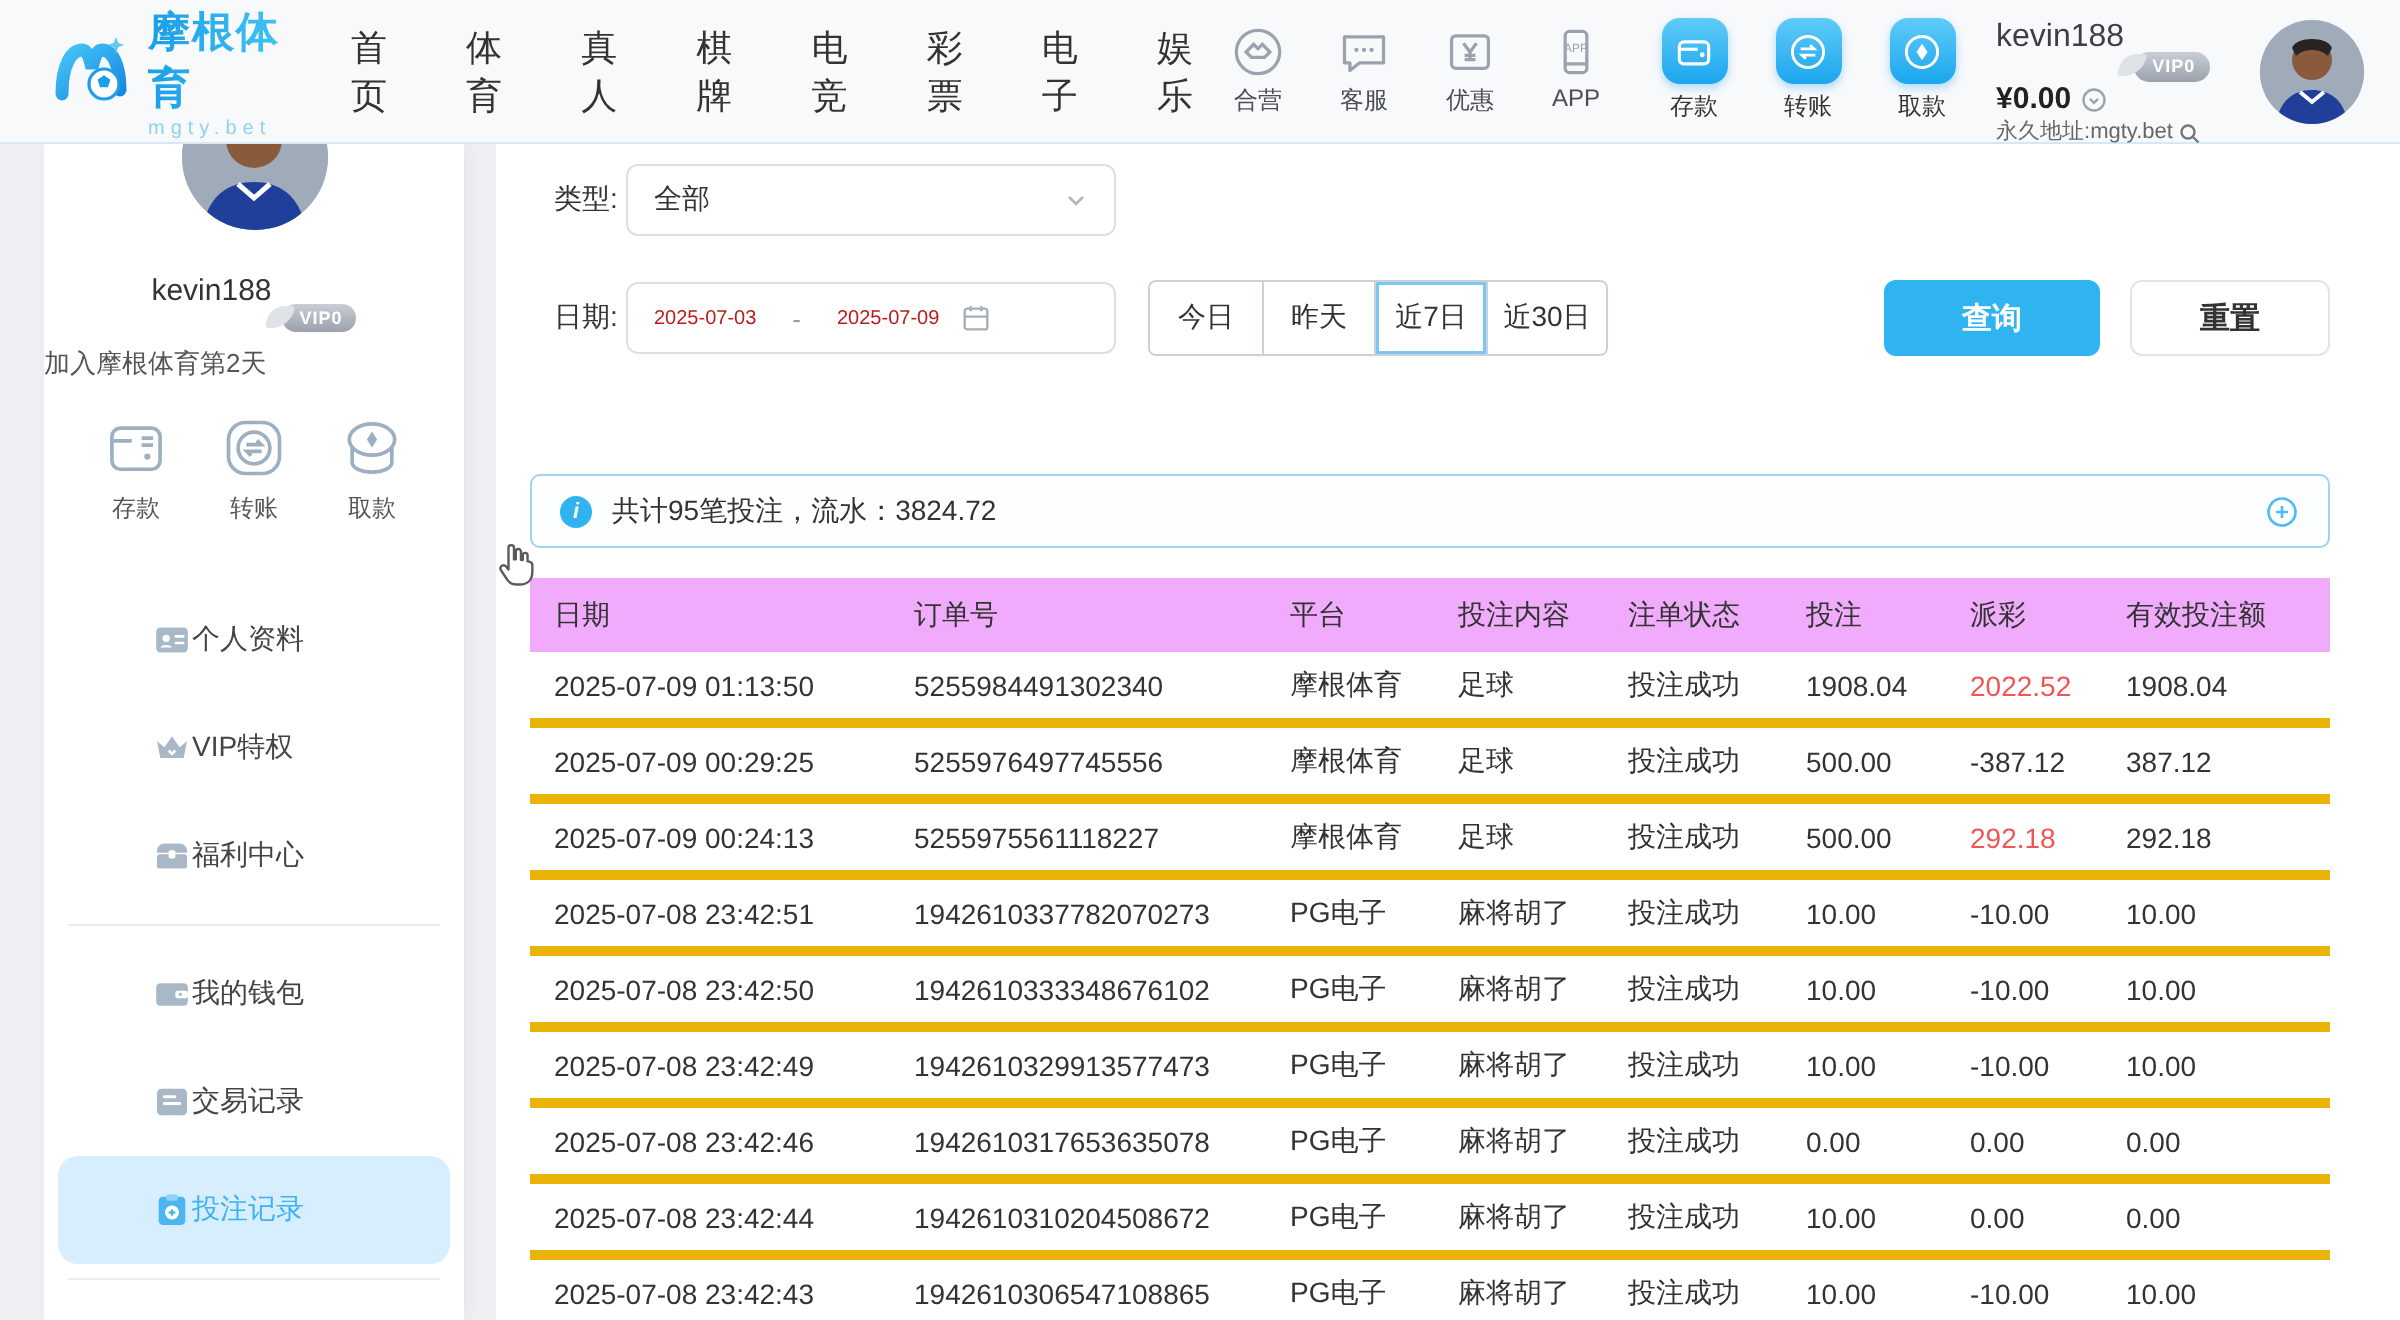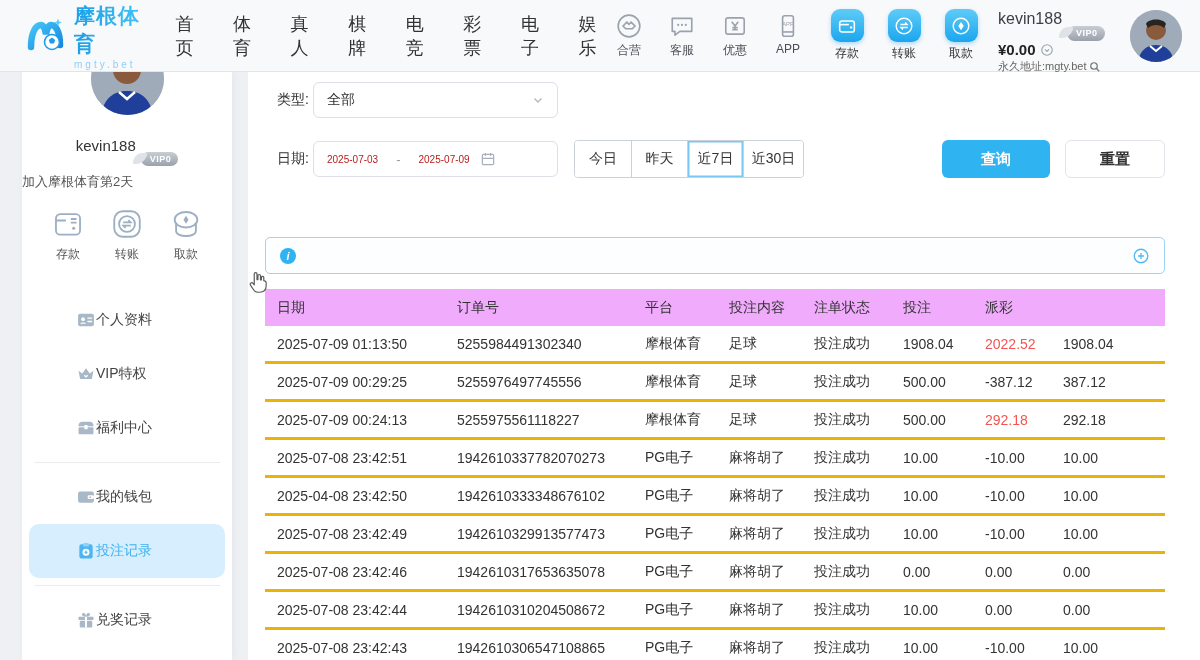--- a/index.html
+++ b/index.html
@@ -124,21 +124,21 @@
     font-size:11px; font-weight:bold; display:flex; align-items:center; justify-content:center;
     font-style:italic; flex:none;
   }
   .summary-text { font-size:14px; color:#333; }
   .expand-icon { margin-left:auto; cursor:pointer; display:flex; }
   
   .table { margin:15px 0 0 17px; width:900px; }
   .grid { display:grid; grid-template-columns:180px 188px 84px 85px 89px 82px 78px 114px; }
   .thead { height:37px; background:#f0abfc; }
   .thead div { display:flex; align-items:center; padding-left:12px; font-size:14px; color:#333; }
-  .trow { height:38px; border-bottom:3px solid #eab308; }
+  .trow { height:38px; border-bottom:5px solid #eab308; }
   .trow div { display:flex; align-items:center; padding-left:12px; font-size:14px; color:#333; }
   .trow .red { color:#f15553; }
   
   .cursor { position:absolute; left:246px; top:270px; z-index:50; pointer-events:none; }
   svg { display:block; }
 </style>
 </head>
 <body>
 
 <header class="navbar">
@@ -363,20 +363,30 @@
       <div class="mitem">
         <span>
           <svg width="20" height="20" viewBox="0 0 24 24" fill="#a9b8c7">
             <rect x="2.5" y="5.5" width="19" height="13.5" rx="2.5"></rect>
             <rect x="14" y="10" width="7.5" height="4.5" rx="1.5" fill="#fff"></rect>
               <circle cx="17" cy="12.2" r="1" fill="#a9b8c7"></circle>
           </svg>
         </span>
         <span>我的钱包</span>
       </div>
+      <div class="mitem">
+        <span>
+          <svg width="20" height="20" viewBox="0 0 24 24" fill="#a9b8c7">
+            <rect x="3" y="4" width="18" height="16" rx="2.5"></rect>
+            <rect x="6.5" y="8" width="8" height="1.8" rx=".9" fill="#fff"></rect>
+            <rect x="6.5" y="12" width="11" height="1.8" rx=".9" fill="#fff"></rect>
+          </svg>
+        </span>
+        <span>交易记录</span>
+      </div>
       <div class="mitem active">
         <span>
           <svg width="20" height="20" viewBox="0 0 24 24" fill="#4db6f2">
             <rect x="4" y="4" width="16" height="17" rx="2.5"></rect>
             <rect x="8.5" y="2.5" width="7" height="4" rx="1.5" fill="#8fd2f7"></rect>
             <circle cx="12" cy="13.5" r="4.2" fill="#fff"></circle>
             <path d="M10 13.5h4M12 11.5v4" stroke="#4db6f2" stroke-width="1.4"></path>
           </svg>
         </span>
         <span>投注记录</span>
@@ -428,37 +438,39 @@
         <button>近30日</button>
       </div>
       <div class="fbuttons">
         <button class="btn-primary">查询</button>
         <button class="btn-plain">重置</button>
       </div>
     </div>
 
     <div class="summary-bar">
       <span class="info-icon">i</span>
+      <span class="summary-text">共计95笔投注，流水：3824.72</span>
       <span class="expand-icon">
         <svg width="18" height="18" viewBox="0 0 24 24" fill="none" stroke="#53b9f2" stroke-width="1.8">
           <circle cx="12" cy="12" r="9"></circle>
             <path d="M12 8v8M8 12h8"></path>
         </svg>
       </span>
     </div>
 
     <div class="table">
       <div class="grid thead">
         <div>日期</div>
         <div>订单号</div>
         <div>平台</div>
         <div>投注内容</div>
         <div>注单状态</div>
         <div>投注</div>
         <div>派彩</div>
+        <div>有效投注额</div>
       </div>
 
       <div class="grid trow">
         <div>2025-07-09 01:13:50</div>
         <div>5255984491302340</div>
         <div>摩根体育</div>
         <div>足球</div>
         <div>投注成功</div>
         <div>1908.04</div>
         <div class="red">2022.52</div>
@@ -488,21 +500,21 @@
         <div>2025-07-08 23:42:51</div>
         <div>1942610337782070273</div>
         <div>PG电子</div>
         <div>麻将胡了</div>
         <div>投注成功</div>
         <div>10.00</div>
         <div>-10.00</div>
         <div>10.00</div>
       </div>
       <div class="grid trow">
-        <div>2025-04-08 23:42:50</div>
+        <div>2025-07-08 23:42:50</div>
         <div>1942610333348676102</div>
         <div>PG电子</div>
         <div>麻将胡了</div>
         <div>投注成功</div>
         <div>10.00</div>
         <div>-10.00</div>
         <div>10.00</div>
       </div>
       <div class="grid trow">
         <div>2025-07-08 23:42:49</div>

